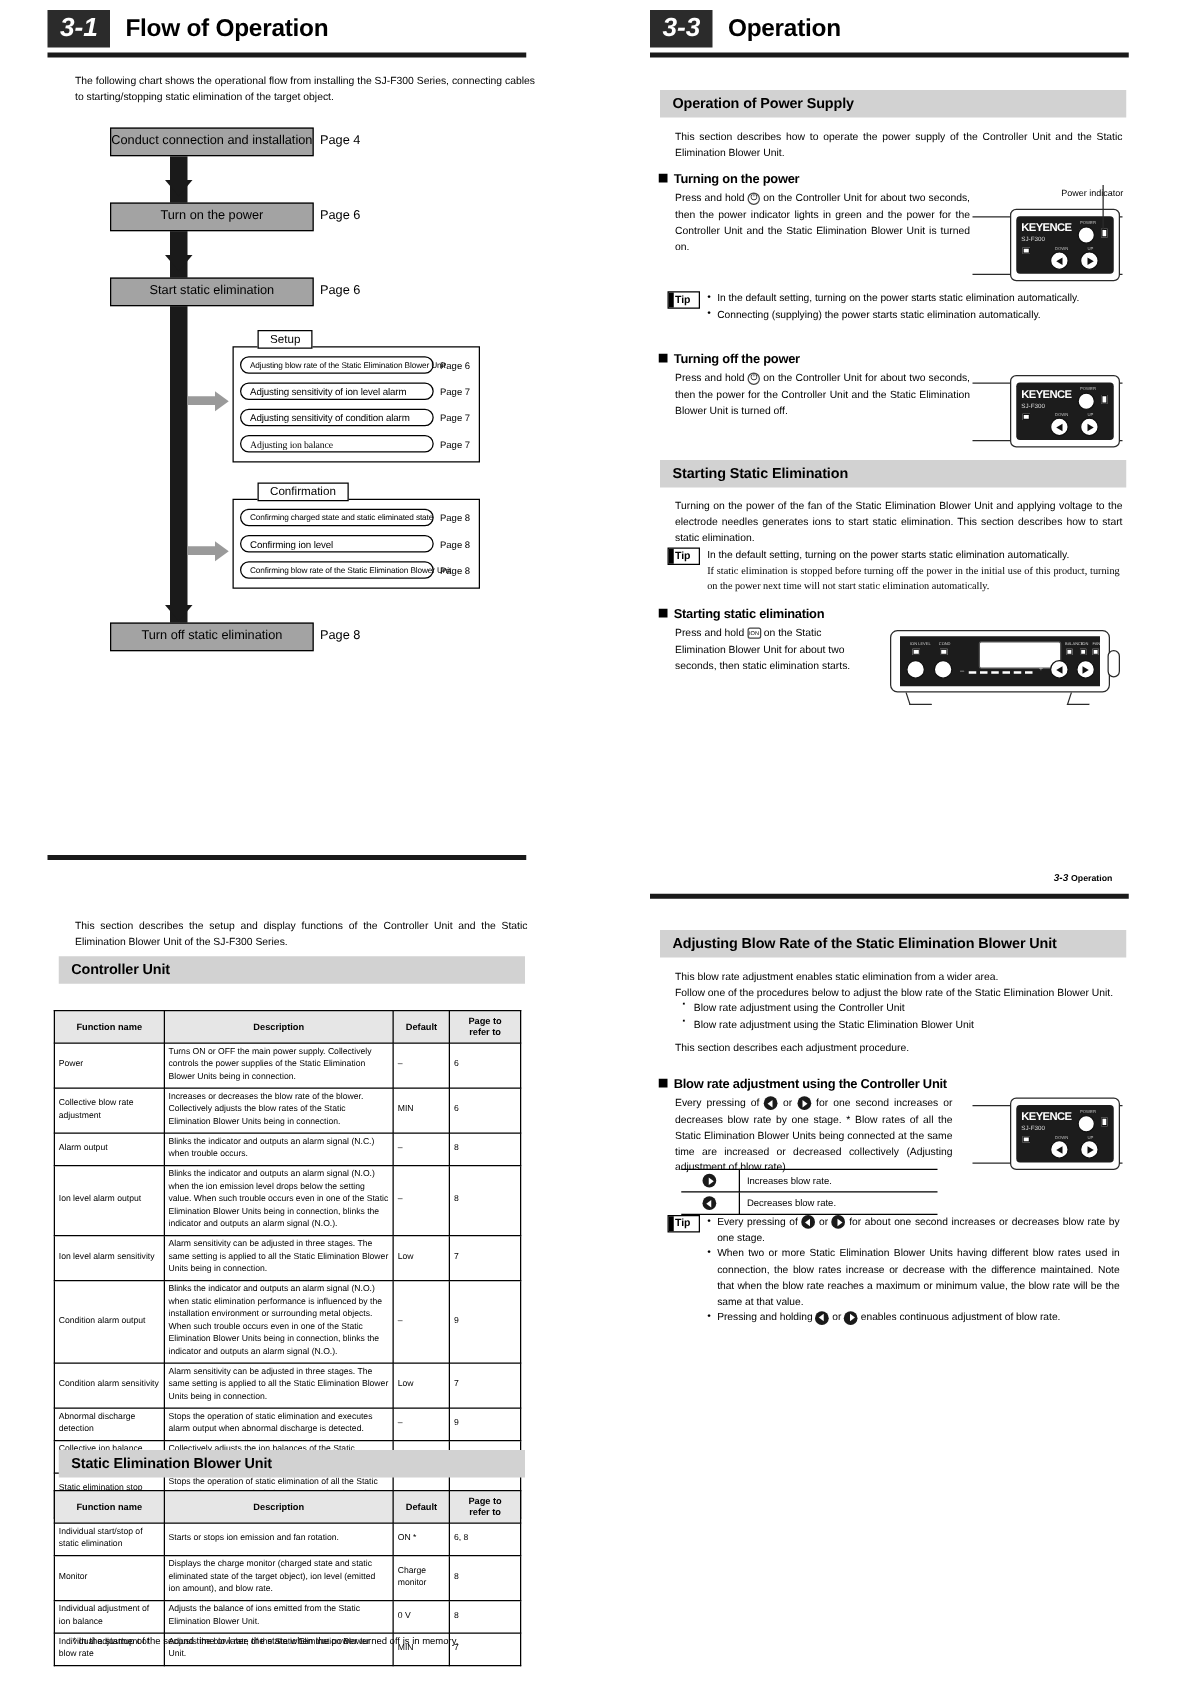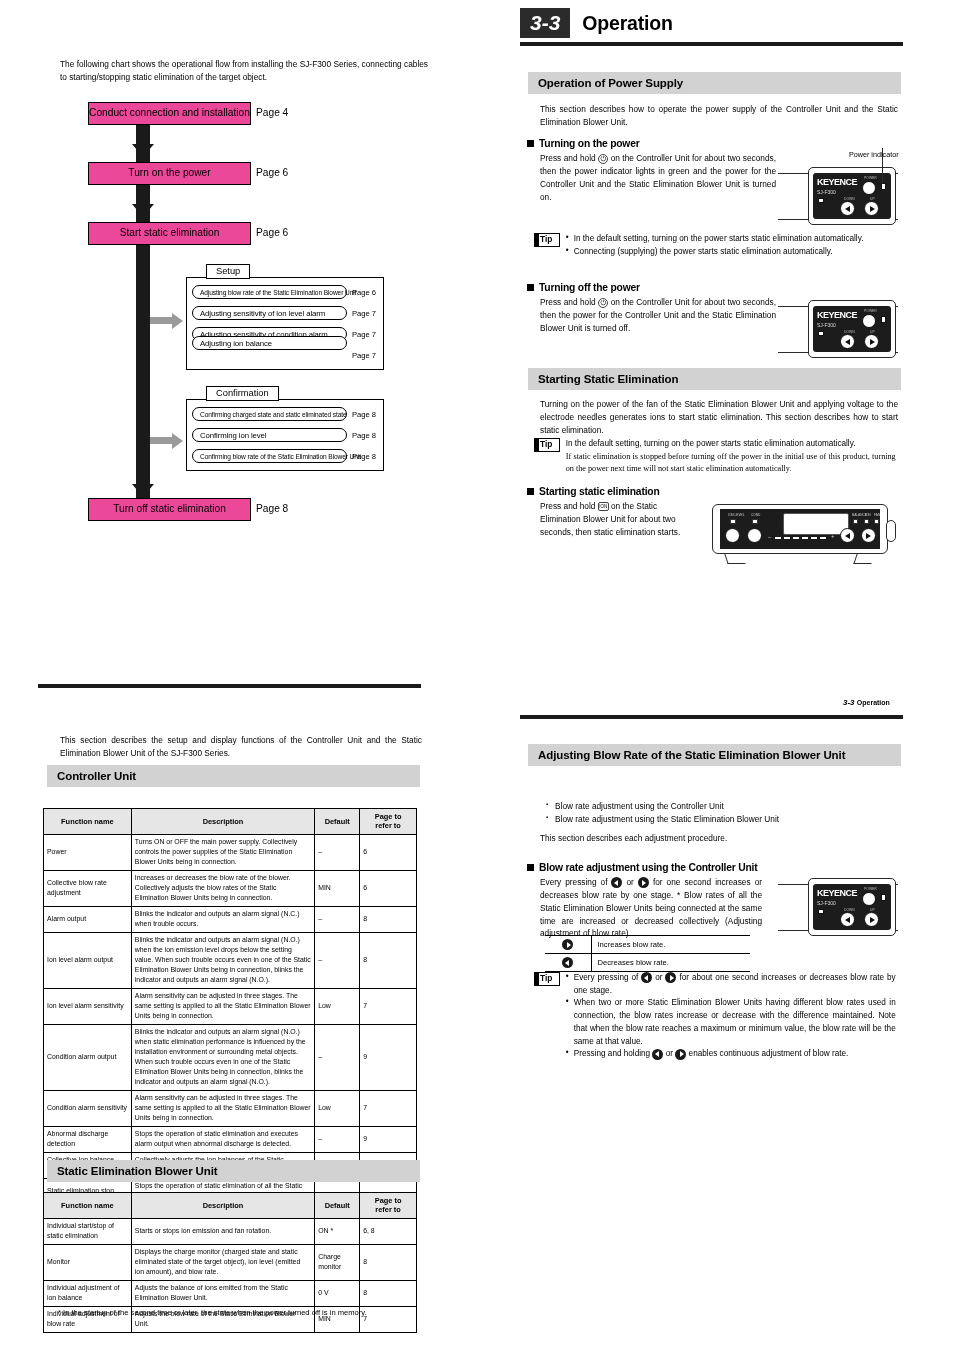--- a/index.html
+++ b/index.html
@@ -67,21 +67,21 @@
     display: inline-block;
     width: 7px; height: 7px;
     background: #000;
     margin-right: 5px;
   }
 
   
   .fc-box {
     position: absolute;
     border: 1.4px solid #000;
-    background: #ec4899;
+    background: #a3a3a3;
     font-size: 10.2px;
     text-align: left;
     line-height: 1;
     display: flex; align-items: center; justify-content: center;
   }
   .fc-page {
     position: absolute;
     font-size: 10.2px;
   }
   .arrow-stem {
@@ -333,20 +333,26 @@
   }
   .footer-id { position: absolute; font-size: 8px; }
   .footer-id b { font-style: italic; }
   .footer-rule { position: absolute; height: 3.5px; background: #1a1a1a; }
 </style>
 </head>
 <body>
 
 <div class="page">
 
+  <div class="sec-head" style="left:38px; top:8px; width:383px;">
+    <div>
+      <span class="numbox">3-1</span><span class="sectitle">Flow of Operation</span>
+    </div>
+    <div class="sec-rule"></div>
+  </div>
 
   <div class="body-text" style="left:60px; top:58px; width:368px;">The following chart shows the operational flow from installing the SJ-F300 Series, connecting cables to starting/stopping static elimination of the target object.</div>
 
   <div class="arrow-stem" style="left:136px; top:125px; width:14px; height:392px;"></div>
   <div class="arrow-head" style="left:132px; top:144px;"></div>
   <div class="arrow-head" style="left:132px; top:204px;"></div>
   <div class="arrow-head" style="left:132px; top:484px;"></div>
 
   <div class="fc-box" style="left:88px; top:102px; width:163px; height:23px;">
     <span>Conduct connection and installation</span>
@@ -383,21 +389,21 @@
   <div class="pill big" style="left:192px; top:306px; width:155px;">
     <span>Adjusting sensitivity of ion level alarm</span>
   </div>
   <div class="pill-page" style="left:352px; top:309px;">Page 7</div>
 
   <div class="pill big" style="left:192px; top:327px; width:155px;">
     <span>Adjusting sensitivity of condition alarm</span>
   </div>
   <div class="pill-page" style="left:352px; top:330px;">Page 7</div>
 
-  <div class="pill big" style="left:192px; top:336px; width:155px;">
+  <div class="pill big" style="left:192px; top:348px; width:155px;font-family:Liberation Serif, serif;">
     <span>Adjusting ion balance</span>
   </div>
   <div class="pill-page" style="left:352px; top:351px;">Page 7</div>
 
   <div class="side-bar" style="left:150px; top:437px; width:24px;"></div>
   <div class="side-arrow" style="left:172px; top:433px;"></div>
   <div class="grp-box" style="left:186px; top:399px; width:198px; height:72px;"></div>
   <div class="grp-label" style="left:206px; top:386px;">
     <span>Confirmation</span>
   </div>
@@ -671,20 +677,24 @@
   </div>
 
   <div class="footer-id" style="left:843px; top:698px;">
     <b>3-3</b>
     <span style="font-size:7px; font-weight:bold;">Operation</span>
   </div>
   <div class="footer-rule" style="left:520px; top:715px; width:383px;"></div>
 
   <div class="band" style="left:528px; top:744px; width:373px;">Adjusting Blow Rate of the Static Elimination Blower Unit</div>
 
+  <div class="body-text nj" style="left:540px; top:775px; width:358px;">
+    <div>This blow rate adjustment enables static elimination from a wider area.</div>
+    <div>Follow one of the procedures below to adjust the blow rate of the Static Elimination Blower Unit.</div>
+  </div>
   <ul class="bullets body-text nj" style="left:545px; top:800px; width:350px;">
     <li>Blow rate adjustment using the Controller Unit</li>
     <li>Blow rate adjustment using the Static Elimination Blower Unit</li>
   </ul>
   <div class="body-text nj" style="left:540px; top:832px; width:358px;">This section describes each adjustment procedure.</div>
 
   <div class="sq-head" style="left:527px; top:862px;">
     <span class="sq"></span><span>Blow rate adjustment using the Controller Unit</span>
   </div>
 

